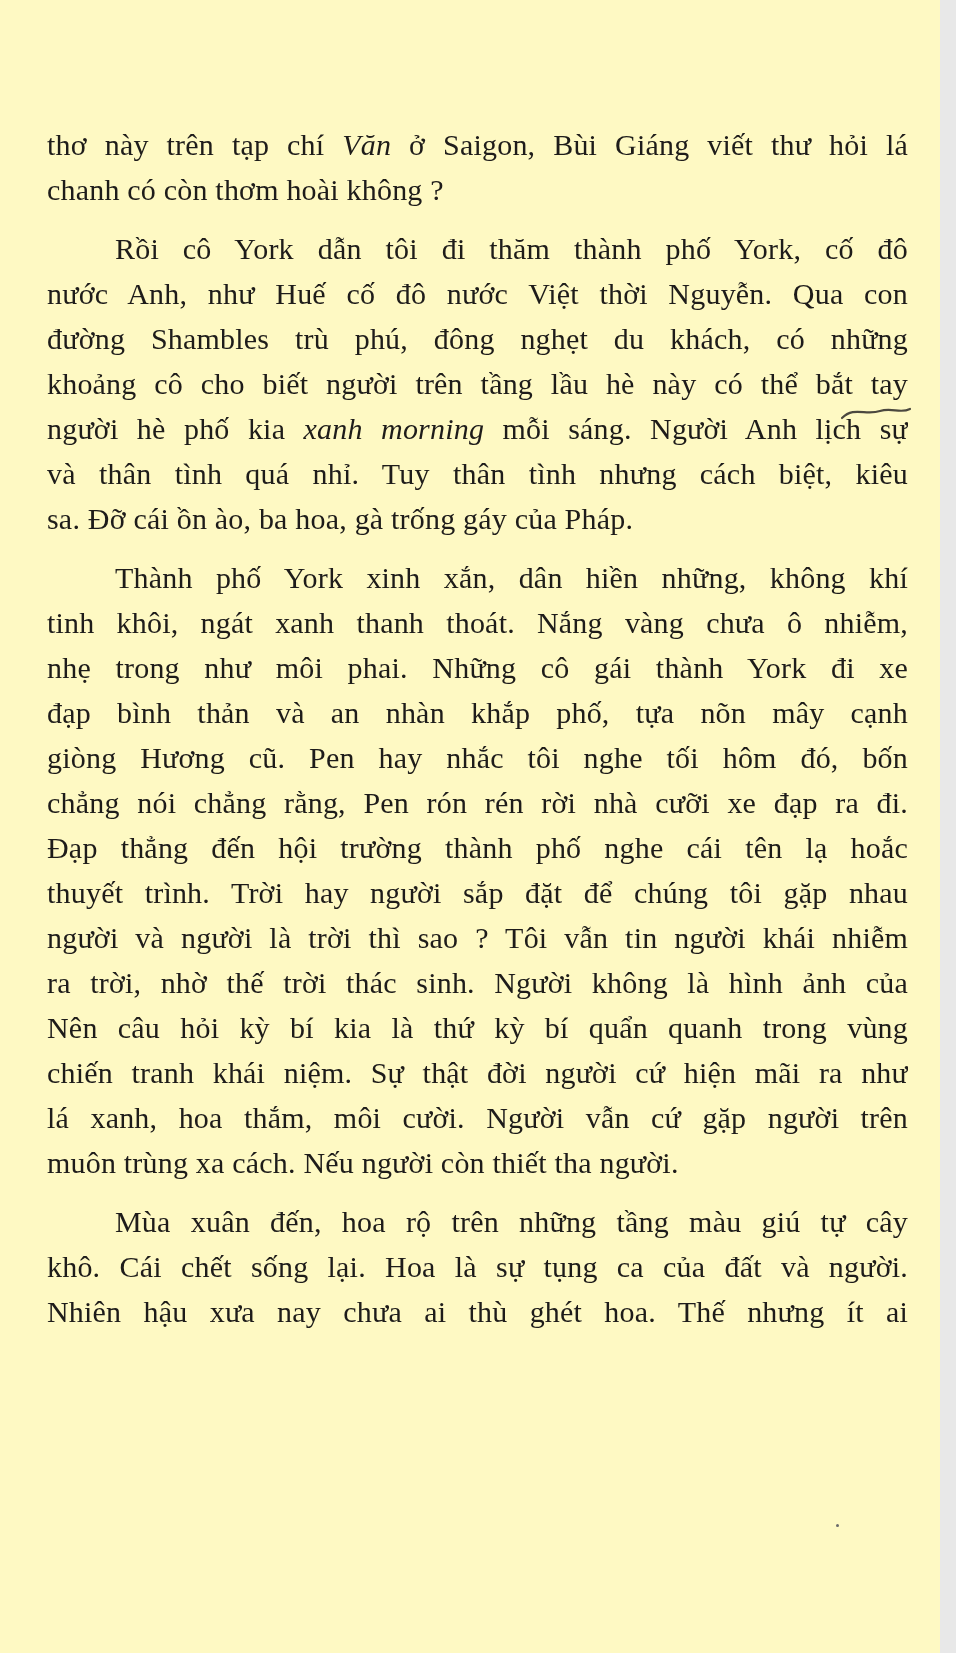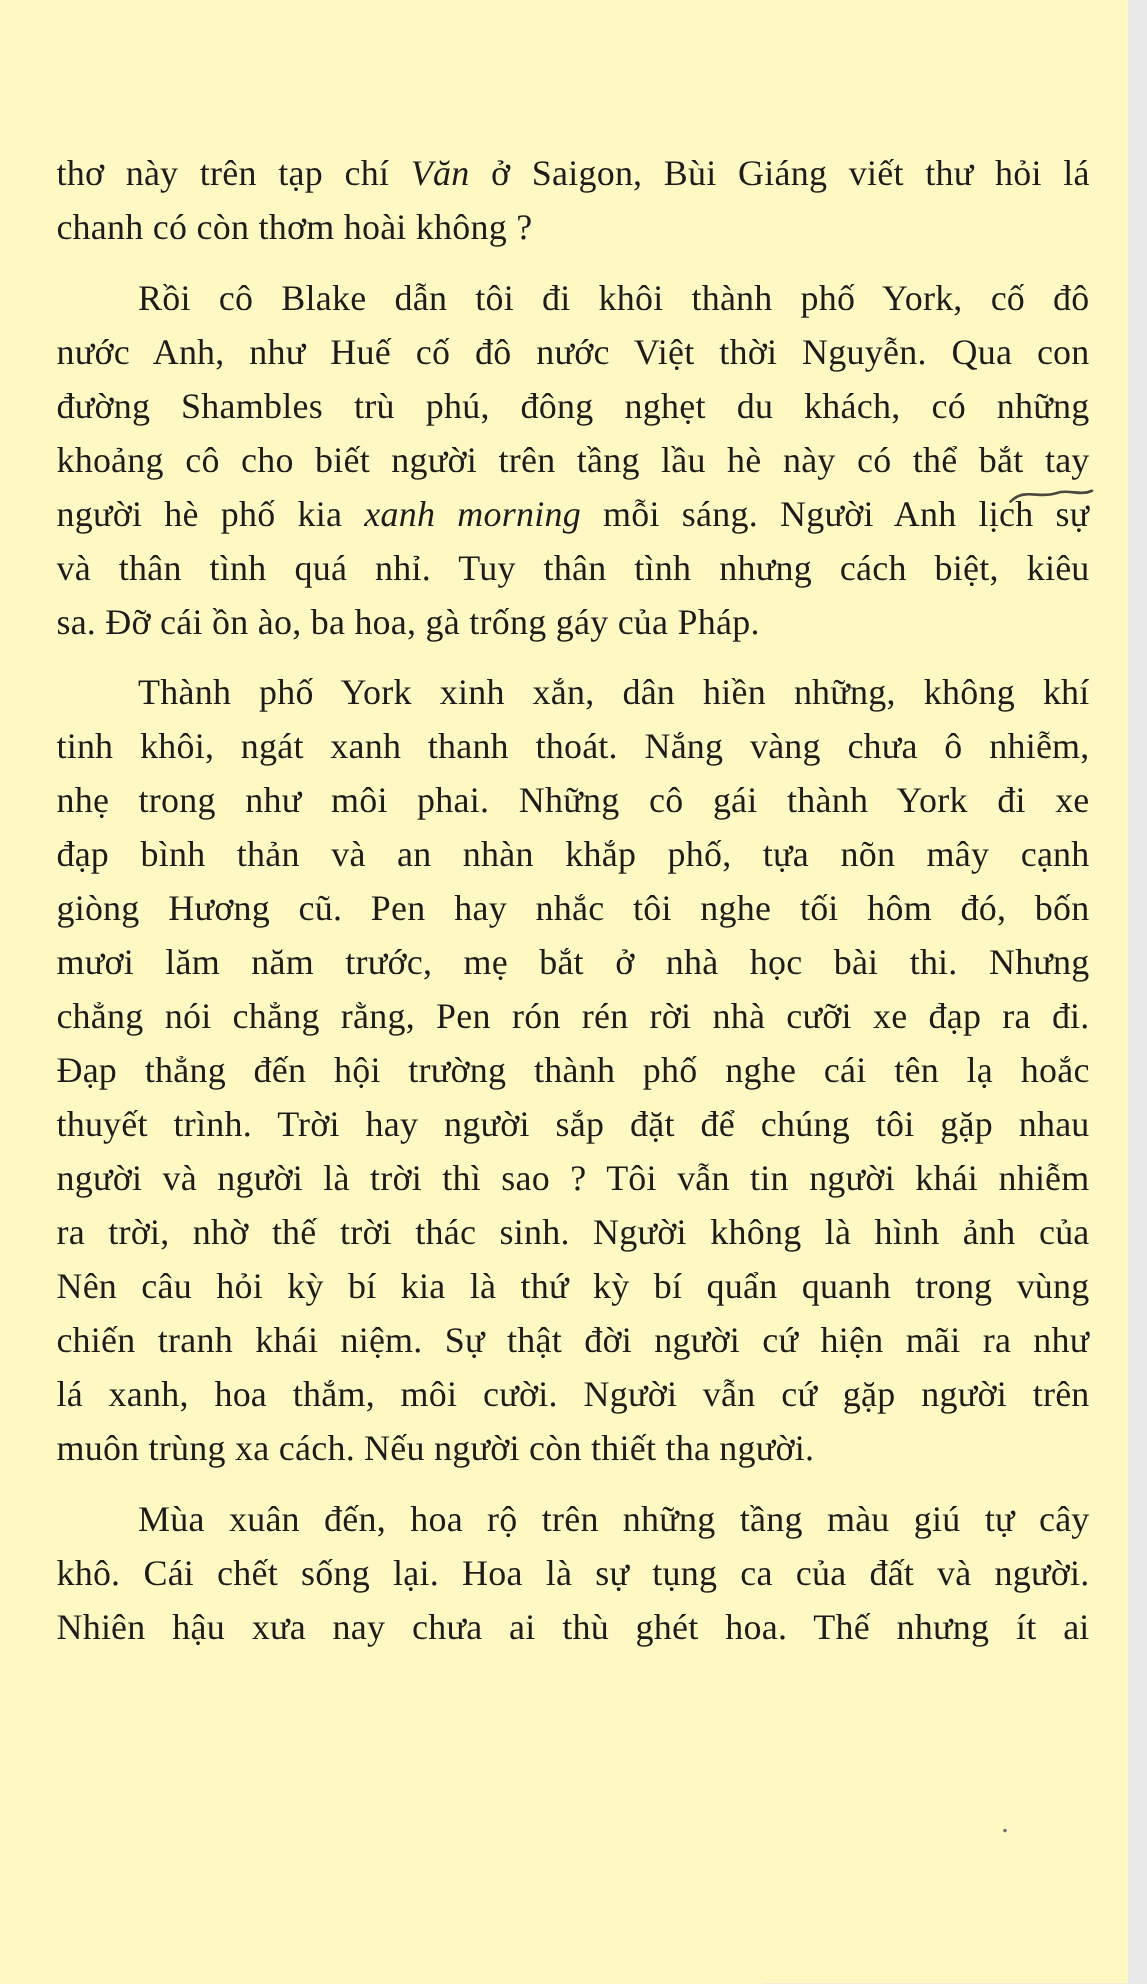--- a/index.html
+++ b/index.html
@@ -74,35 +74,34 @@
 <body>
 
 <div class="page">
 
   <div class="text-block">
       <div class="paragraph">
         <div class="line"><span>thơ này trên tạp chí </span><span class="it">Văn</span><span> ở Saigon, Bùi Giáng viết thư hỏi lá</span></div>
         <div class="line last"><span>chanh có còn thơm hoài không ?</span></div>
       </div>
       <div class="paragraph">
-        <div class="line indent"><span>Rồi cô Blake dẫn tôi đi khôi thành phố York, cố đô</span></div>
+        <div class="line indent"><span>Rồi cô York dẫn tôi đi thăm thành phố York, cố đô</span></div>
         <div class="line"><span>nước Anh, như Huế cố đô nước Việt thời Nguyễn. Qua con</span></div>
         <div class="line"><span>đường Shambles trù phú, đông nghẹt du khách, có những</span></div>
         <div class="line"><span>khoảng cô cho biết người trên tầng lầu hè này có thể bắt tay</span></div>
         <div class="line"><span>người hè phố kia </span><span class="it">xanh morning</span><span> mỗi sáng. Người Anh lịch sự</span></div>
         <div class="line"><span>và thân tình quá nhỉ. Tuy thân tình nhưng cách biệt, kiêu</span></div>
         <div class="line last"><span>sa. Đỡ cái ồn ào, ba hoa, gà trống gáy của Pháp.</span></div>
       </div>
       <div class="paragraph">
         <div class="line indent"><span>Thành phố York xinh xắn, dân hiền những, không khí</span></div>
         <div class="line"><span>tinh khôi, ngát xanh thanh thoát. Nắng vàng chưa ô nhiễm,</span></div>
         <div class="line"><span>nhẹ trong như môi phai. Những cô gái thành York đi xe</span></div>
         <div class="line"><span>đạp bình thản và an nhàn khắp phố, tựa nõn mây cạnh</span></div>
         <div class="line"><span>giòng Hương cũ. Pen hay nhắc tôi nghe tối hôm đó, bốn</span></div>
-        <div class="line"><span>mươi lăm năm trước, mẹ bắt ở nhà học bài thi. Nhưng</span></div>
         <div class="line"><span>chẳng nói chẳng rằng, Pen rón rén rời nhà cưỡi xe đạp ra đi.</span></div>
         <div class="line"><span>Đạp thẳng đến hội trường thành phố nghe cái tên lạ hoắc</span></div>
         <div class="line"><span>thuyết trình. Trời hay người sắp đặt để chúng tôi gặp nhau</span></div>
         <div class="line"><span>người và người là trời thì sao ? Tôi vẫn tin người khái nhiễm</span></div>
         <div class="line"><span>ra trời, nhờ thế trời thác sinh. Người không là hình ảnh của</span></div>
         <div class="line"><span>Nên câu hỏi kỳ bí kia là thứ kỳ bí quẩn quanh trong vùng</span></div>
         <div class="line"><span>chiến tranh khái niệm. Sự thật đời người cứ hiện mãi ra như</span></div>
         <div class="line"><span>lá xanh, hoa thắm, môi cười. Người vẫn cứ gặp người trên</span></div>
         <div class="line last"><span>muôn trùng xa cách. Nếu người còn thiết tha người.</span></div>
       </div>

